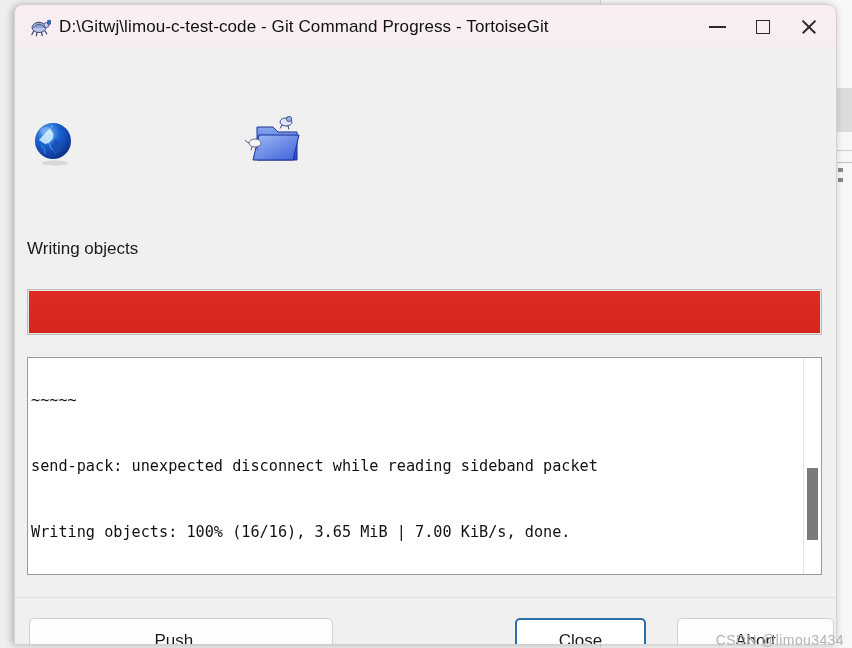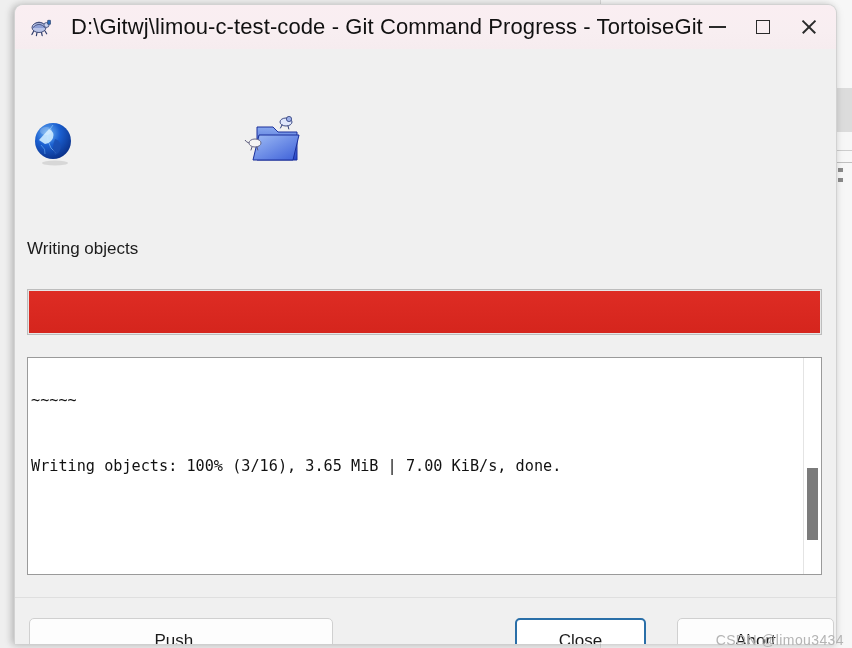--- a/index.html
+++ b/index.html
@@ -97,22 +97,22 @@
     align-items: center;
   }
   #title-icon {
     margin-left: 14px;
     width: 22px;
     height: 22px;
     position: relative;
     flex: none;
   }
   #title-text {
-    margin-left: 20px;
-    font-size: 22px;
+    margin-left: 8px;
+    font-size: 17px;
     color: #111111;
     letter-spacing: 0.1px;
     white-space: nowrap;
   }
   .wctrl {
     width: 46px;
     height: 44px;
     display: flex;
     align-items: center;
     justify-content: center;
@@ -382,21 +382,22 @@
 
     <div id="status-label">Writing objects</div>
 
     <div id="progress-outer">
       <div id="progress-fill"></div>
     </div>
 
     <div id="log-outer">
       <div id="log-text">
         <span id="log-clip">~~~~~</span>
-        <span style="display:block;">Writing objects: 100% (3/16), 3.65 MiB | 7.00 KiB/s, done.</span>
+        <span style="display:block;">send-pack: unexpected disconnect while reading sideband packet</span>
+        <span style="display:block;">Writing objects: 100% (16/16), 3.65 MiB | 7.00 KiB/s, done.</span>
         
         
         
         
         
         
       </div>
       <div id="log-scroll">
         <div id="log-scroll-thumb"></div>
       </div>

